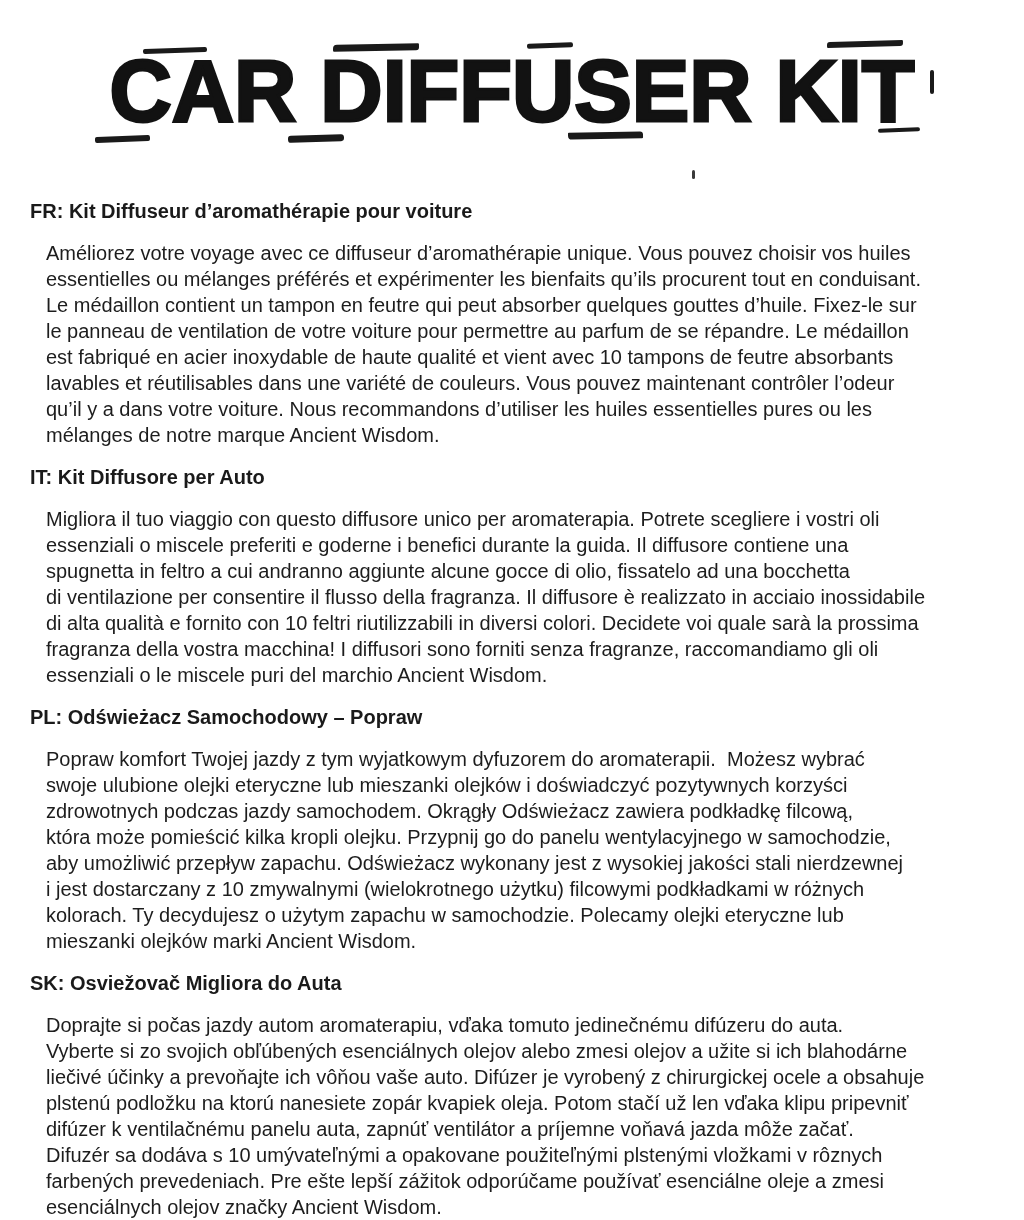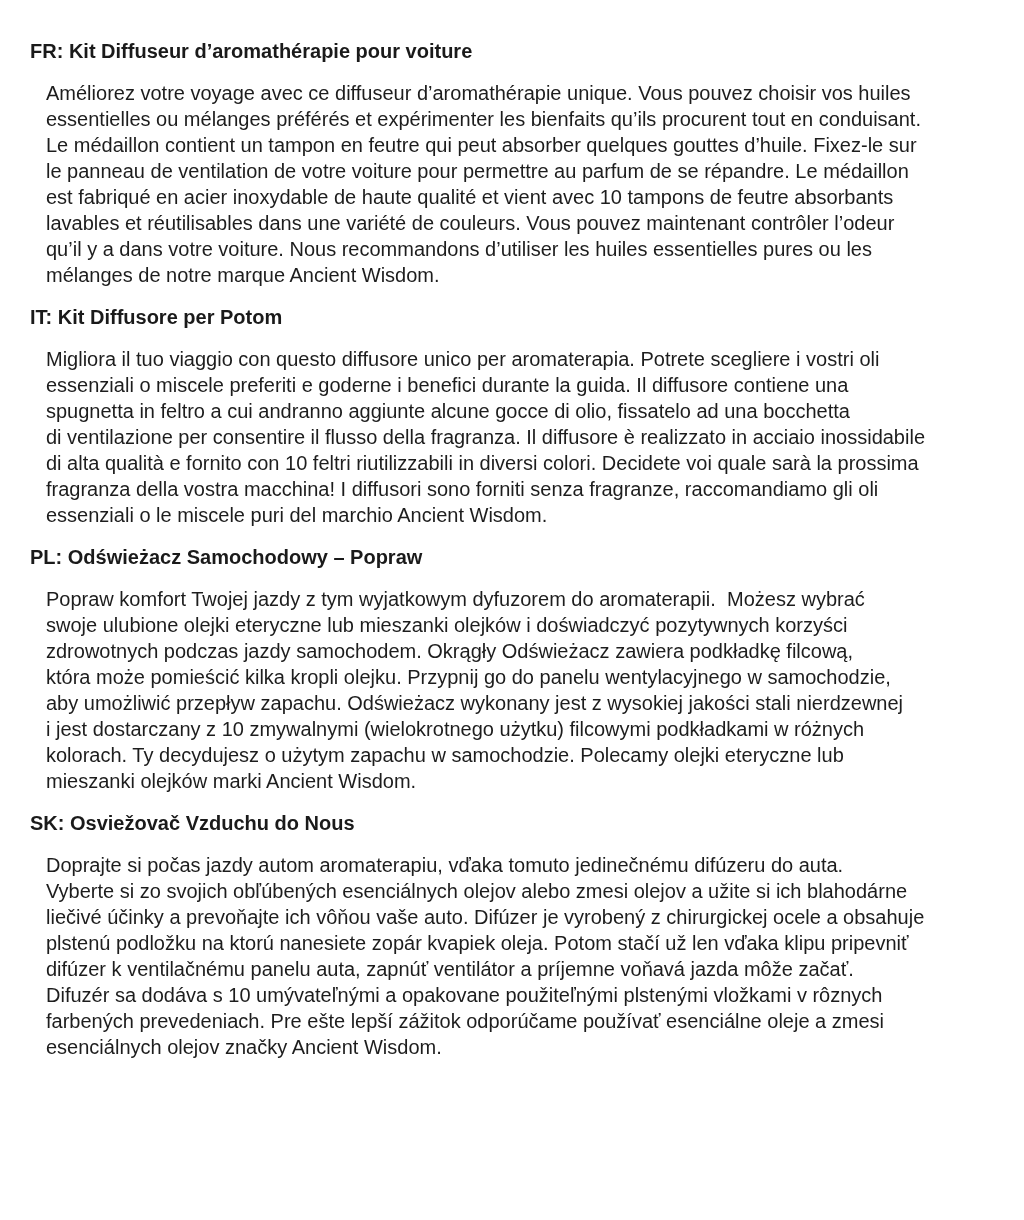--- a/index.html
+++ b/index.html
@@ -63,37 +63,50 @@
     line-height: 26px;
     white-space: pre-wrap;
     color: #1d1d1d;
   }
 </style>
 </head>
 <body>
 
 <div class="page">
 
+  <div class="title-wrap">
+    <div class="title">CAR DIFFUSER KIT</div>
+    <div class="mk mk1"></div>
+    <div class="mk mk2"></div>
+    <div class="mk mk3"></div>
+    <div class="mk mk4"></div>
+    <div class="mk mk5"></div>
+    <div class="mk mk6"></div>
+    <div class="mk mk7"></div>
+    <div class="mk mk8"></div>
+    <div class="mk mk9"></div>
+    <div class="mk mk10"></div>
+  </div>
 
   <div class="content">
 
     <div class="section">
       <h2 class="section-heading">FR: Kit Diffuseur d’aromathérapie pour voiture</h2>
       <p class="section-body">Améliorez votre voyage avec ce diffuseur d’aromathérapie unique. Vous pouvez choisir vos huiles
 essentielles ou mélanges préférés et expérimenter les bienfaits qu’ils procurent tout en conduisant.
 Le médaillon contient un tampon en feutre qui peut absorber quelques gouttes d’huile. Fixez-le sur
 le panneau de ventilation de votre voiture pour permettre au parfum de se répandre. Le médaillon
 est fabriqué en acier inoxydable de haute qualité et vient avec 10 tampons de feutre absorbants
 lavables et réutilisables dans une variété de couleurs. Vous pouvez maintenant contrôler l’odeur
 qu’il y a dans votre voiture. Nous recommandons d’utiliser les huiles essentielles pures ou les
 mélanges de notre marque Ancient Wisdom.</p>
     </div>
 
     <div class="section">
-      <h2 class="section-heading">IT: Kit Diffusore per Potom</h2>
+      <h2 class="section-heading">IT: Kit Diffusore per Auto</h2>
       <p class="section-body">Migliora il tuo viaggio con questo diffusore unico per aromaterapia. Potrete scegliere i vostri oli
 essenziali o miscele preferiti e goderne i benefici durante la guida. Il diffusore contiene una
 spugnetta in feltro a cui andranno aggiunte alcune gocce di olio, fissatelo ad una bocchetta
 di ventilazione per consentire il flusso della fragranza. Il diffusore è realizzato in acciaio inossidabile
 di alta qualità e fornito con 10 feltri riutilizzabili in diversi colori. Decidete voi quale sarà la prossima
 fragranza della vostra macchina! I diffusori sono forniti senza fragranze, raccomandiamo gli oli
 essenziali o le miscele puri del marchio Ancient Wisdom.</p>
     </div>
 
     <div class="section">
@@ -102,21 +115,21 @@
 swoje ulubione olejki eteryczne lub mieszanki olejków i doświadczyć pozytywnych korzyści
 zdrowotnych podczas jazdy samochodem. Okrągły Odświeżacz zawiera podkładkę filcową,
 która może pomieścić kilka kropli olejku. Przypnij go do panelu wentylacyjnego w samochodzie,
 aby umożliwić przepływ zapachu. Odświeżacz wykonany jest z wysokiej jakości stali nierdzewnej
 i jest dostarczany z 10 zmywalnymi (wielokrotnego użytku) filcowymi podkładkami w różnych
 kolorach. Ty decydujesz o użytym zapachu w samochodzie. Polecamy olejki eteryczne lub
 mieszanki olejków marki Ancient Wisdom.</p>
     </div>
 
     <div class="section">
-      <h2 class="section-heading">SK: Osviežovač Vzduchu do Nous</h2>
+      <h2 class="section-heading">SK: Osviežovač Migliora do Auta</h2>
       <p class="section-body">Doprajte si počas jazdy autom aromaterapiu, vďaka tomuto jedinečnému difúzeru do auta.
 Vyberte si zo svojich obľúbených esenciálnych olejov alebo zmesi olejov a užite si ich blahodárne
 liečivé účinky a prevoňajte ich vôňou vaše auto. Difúzer je vyrobený z chirurgickej ocele a obsahuje
 plstenú podložku na ktorú nanesiete zopár kvapiek oleja. Potom stačí už len vďaka klipu pripevniť
 difúzer k ventilačnému panelu auta, zapnúť ventilátor a príjemne voňavá jazda môže začať.
 Difuzér sa dodáva s 10 umývateľnými a opakovane použiteľnými plstenými vložkami v rôznych
 farbených prevedeniach. Pre ešte lepší zážitok odporúčame používať esenciálne oleje a zmesi
 esenciálnych olejov značky Ancient Wisdom.</p>
     </div>
 

